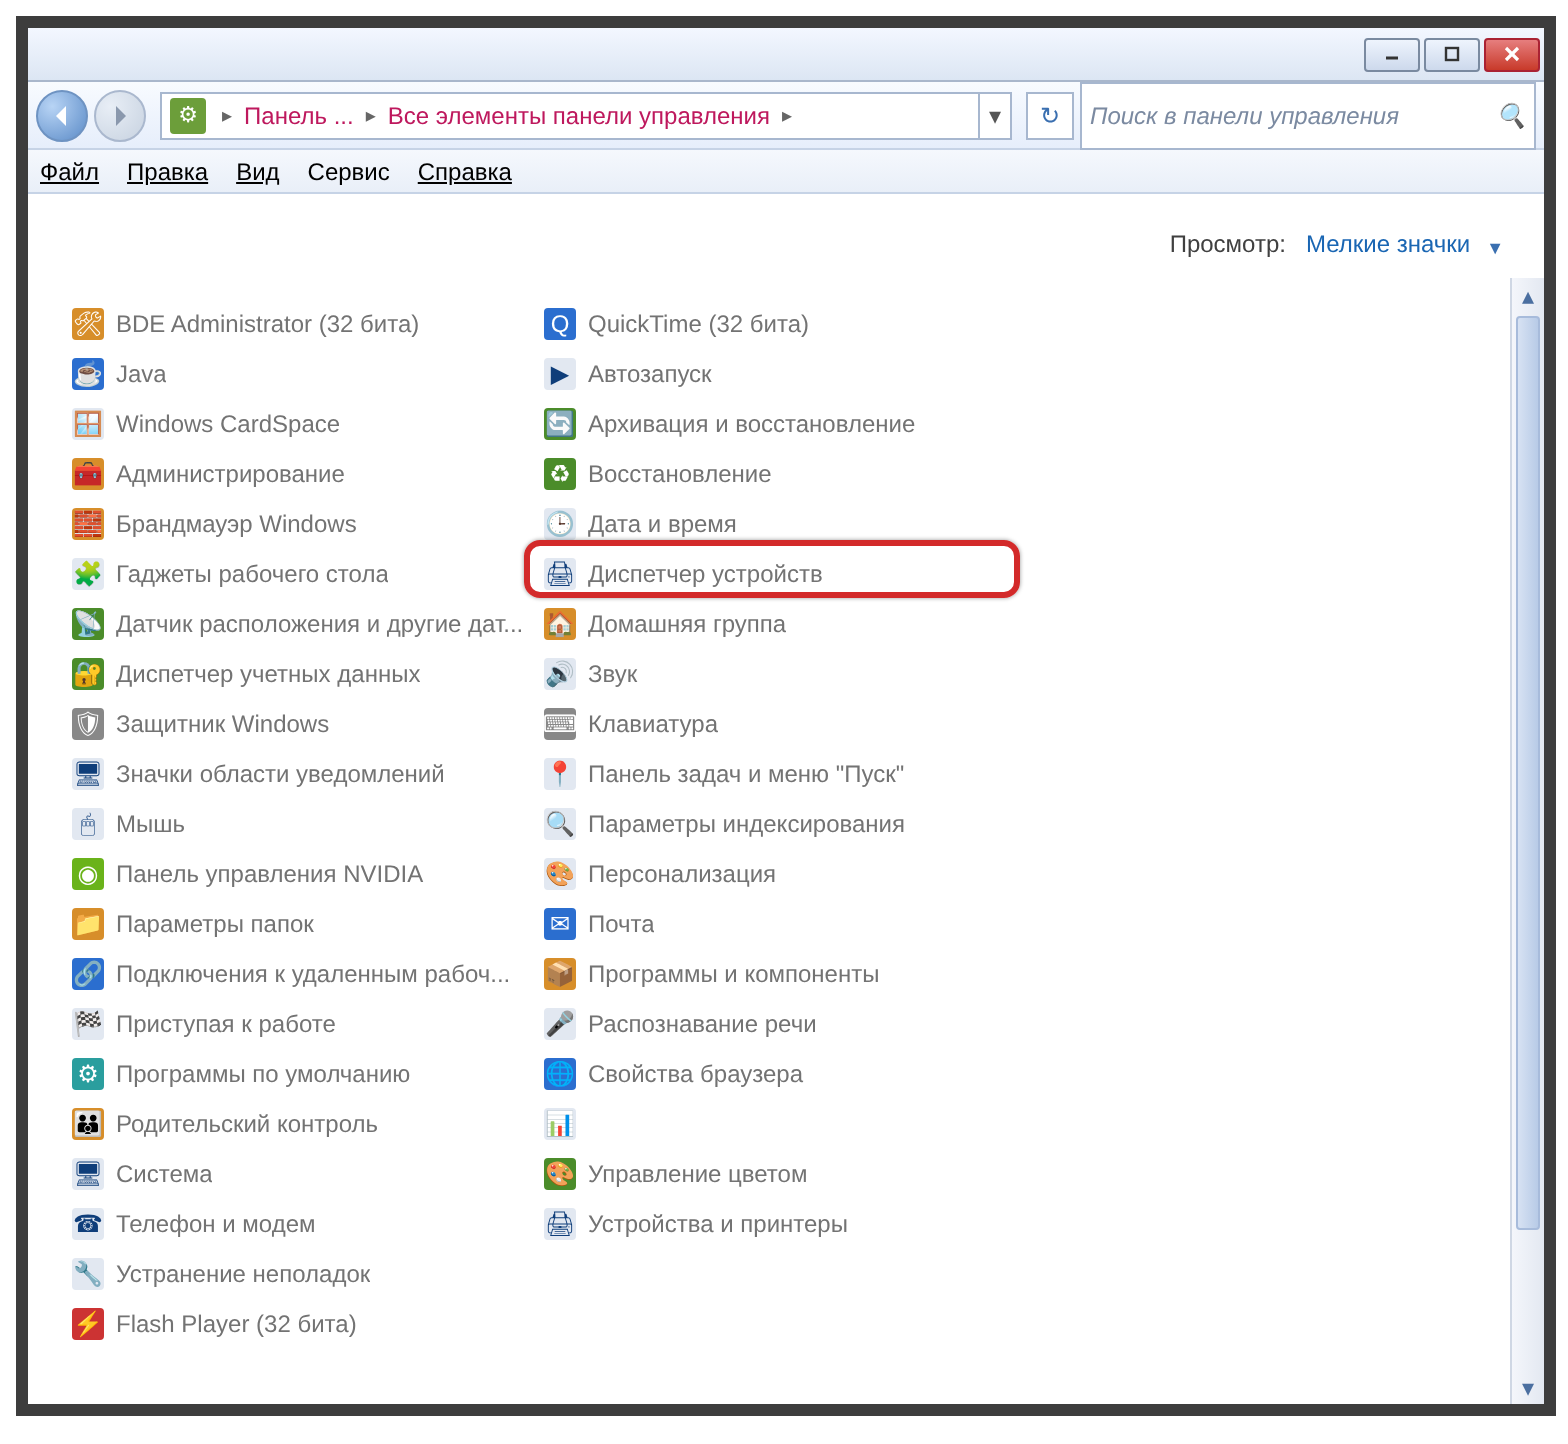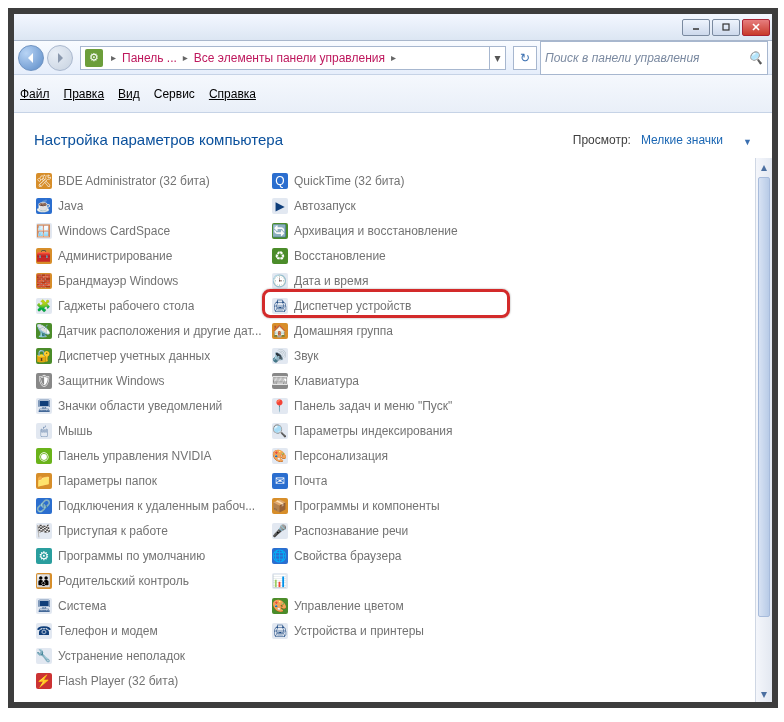--- a/index.html
+++ b/index.html
@@ -22,29 +22,29 @@
   .crumb-icon { width: 18px; height: 18px; margin: 0 4px; background: #6c9e3a; border-radius: 2px; display:flex; align-items:center; justify-content:center;}
   .crumb-icon::after{content:"⚙"; color:#fff; font-size:11px;}
   .crumb-sep { color: #666; padding: 0 4px; font-size: 10px; }
   .crumb-link { color: #be185d; cursor: pointer; padding: 0 2px; }
   .crumb-drop { width: 16px; height: 22px; border-left:1px solid #a7b7cf; display:flex;align-items:center;justify-content:center;color:#555; margin-left:auto;}
   .refreshbtn { width: 24px; height: 24px; border: 1px solid #a7b7cf; background:#fff; display:flex;align-items:center;justify-content:center;color:#3a6fb0;cursor:pointer;}
   .searchbox { width: 228px; height: 24px; border: 1px solid #a7b7cf; background: #fff; display:flex; align-items:center; padding: 16px 4px; color:#7b8aa1; font-style: italic; position: relative;}
   .searchbox .sicon { position:absolute; right:4px; color:#3a6fb0;}
 
   
-  .menubar { background: linear-gradient(#f5f8fd,#e9eff8); height: 38px; display:flex; align-items:center; padding: 0 6px; gap: 14px; border-bottom:1px solid #c6d3e6;}
+  .menubar { background: linear-gradient(#f5f8fd,#e9eff8); height: 22px; display:flex; align-items:center; padding: 0 6px; gap: 14px; border-bottom:1px solid #c6d3e6;}
   .menuitem { cursor:pointer; color:#000; }
   .menuitem u { text-decoration: underline; }
 
   
   .cheader { padding: 18px 20px 10px 20px; display:flex; align-items:center; }
   .ctitle { color:#0a509c; font-size: 15px; }
   .viewlabel { margin-left:auto; color:#404040; margin-right:10px;}
-  .viewdrop { color:#1a66b3; cursor:pointer; display:flex; align-items:flex-end; gap:20px;}
+  .viewdrop { color:#1a66b3; cursor:pointer; display:flex; align-items:flex-end; gap:8px;}
   .viewdrop .car { font-size:9px; color:#3a6fb0;}
 
   
   .content { flex:1; display:flex; overflow:hidden; }
   .grid { flex:1; padding: 10px 10px 10px 20px; display:flex; flex-direction:column; flex-wrap:wrap; align-content:flex-start; height: 560px; max-height:560px; column-gap: 0; }
   .item { width: 236px; height: 25px; display:flex; align-items:center; gap:6px; cursor:pointer; color:#0f3e7a; position:relative; padding-left:2px;}
   .item .label { color:#737373; white-space:nowrap; overflow:hidden; text-overflow:ellipsis; }
   .icon16 { width:16px; height:16px; flex-shrink:0; display:flex; align-items:center; justify-content:center; font-size:12px; border-radius:2px;}
   .highlight-box { position:absolute; border: 3px solid #d32a2a; border-radius: 8px; box-shadow: 0 0 2px rgba(0,0,0,0.4); pointer-events:none; left:-8px; right:-4px; top:-4px; height:29px; }
 
@@ -110,21 +110,20 @@
 
   <div class="menubar">
     <span class="menuitem"><u>Файл</u></span>
     <span class="menuitem"><u>Правка</u></span>
     <span class="menuitem"><u>Вид</u></span>
     <span class="menuitem"><span>Сервис</span></span>
     <span class="menuitem"><u>Справка</u></span>
   </div>
 
   <div class="cheader">
-    <span class="ctitle">Настройка параметров компьютера</span>
     <span class="viewlabel">Просмотр:</span>
     <span class="viewdrop">
       <span>Мелкие значки</span>
       <span class="car">▼</span>
     </span>
   </div>
 
   <div class="content">
     <div class="grid" id="grid">
         <div class="item">

